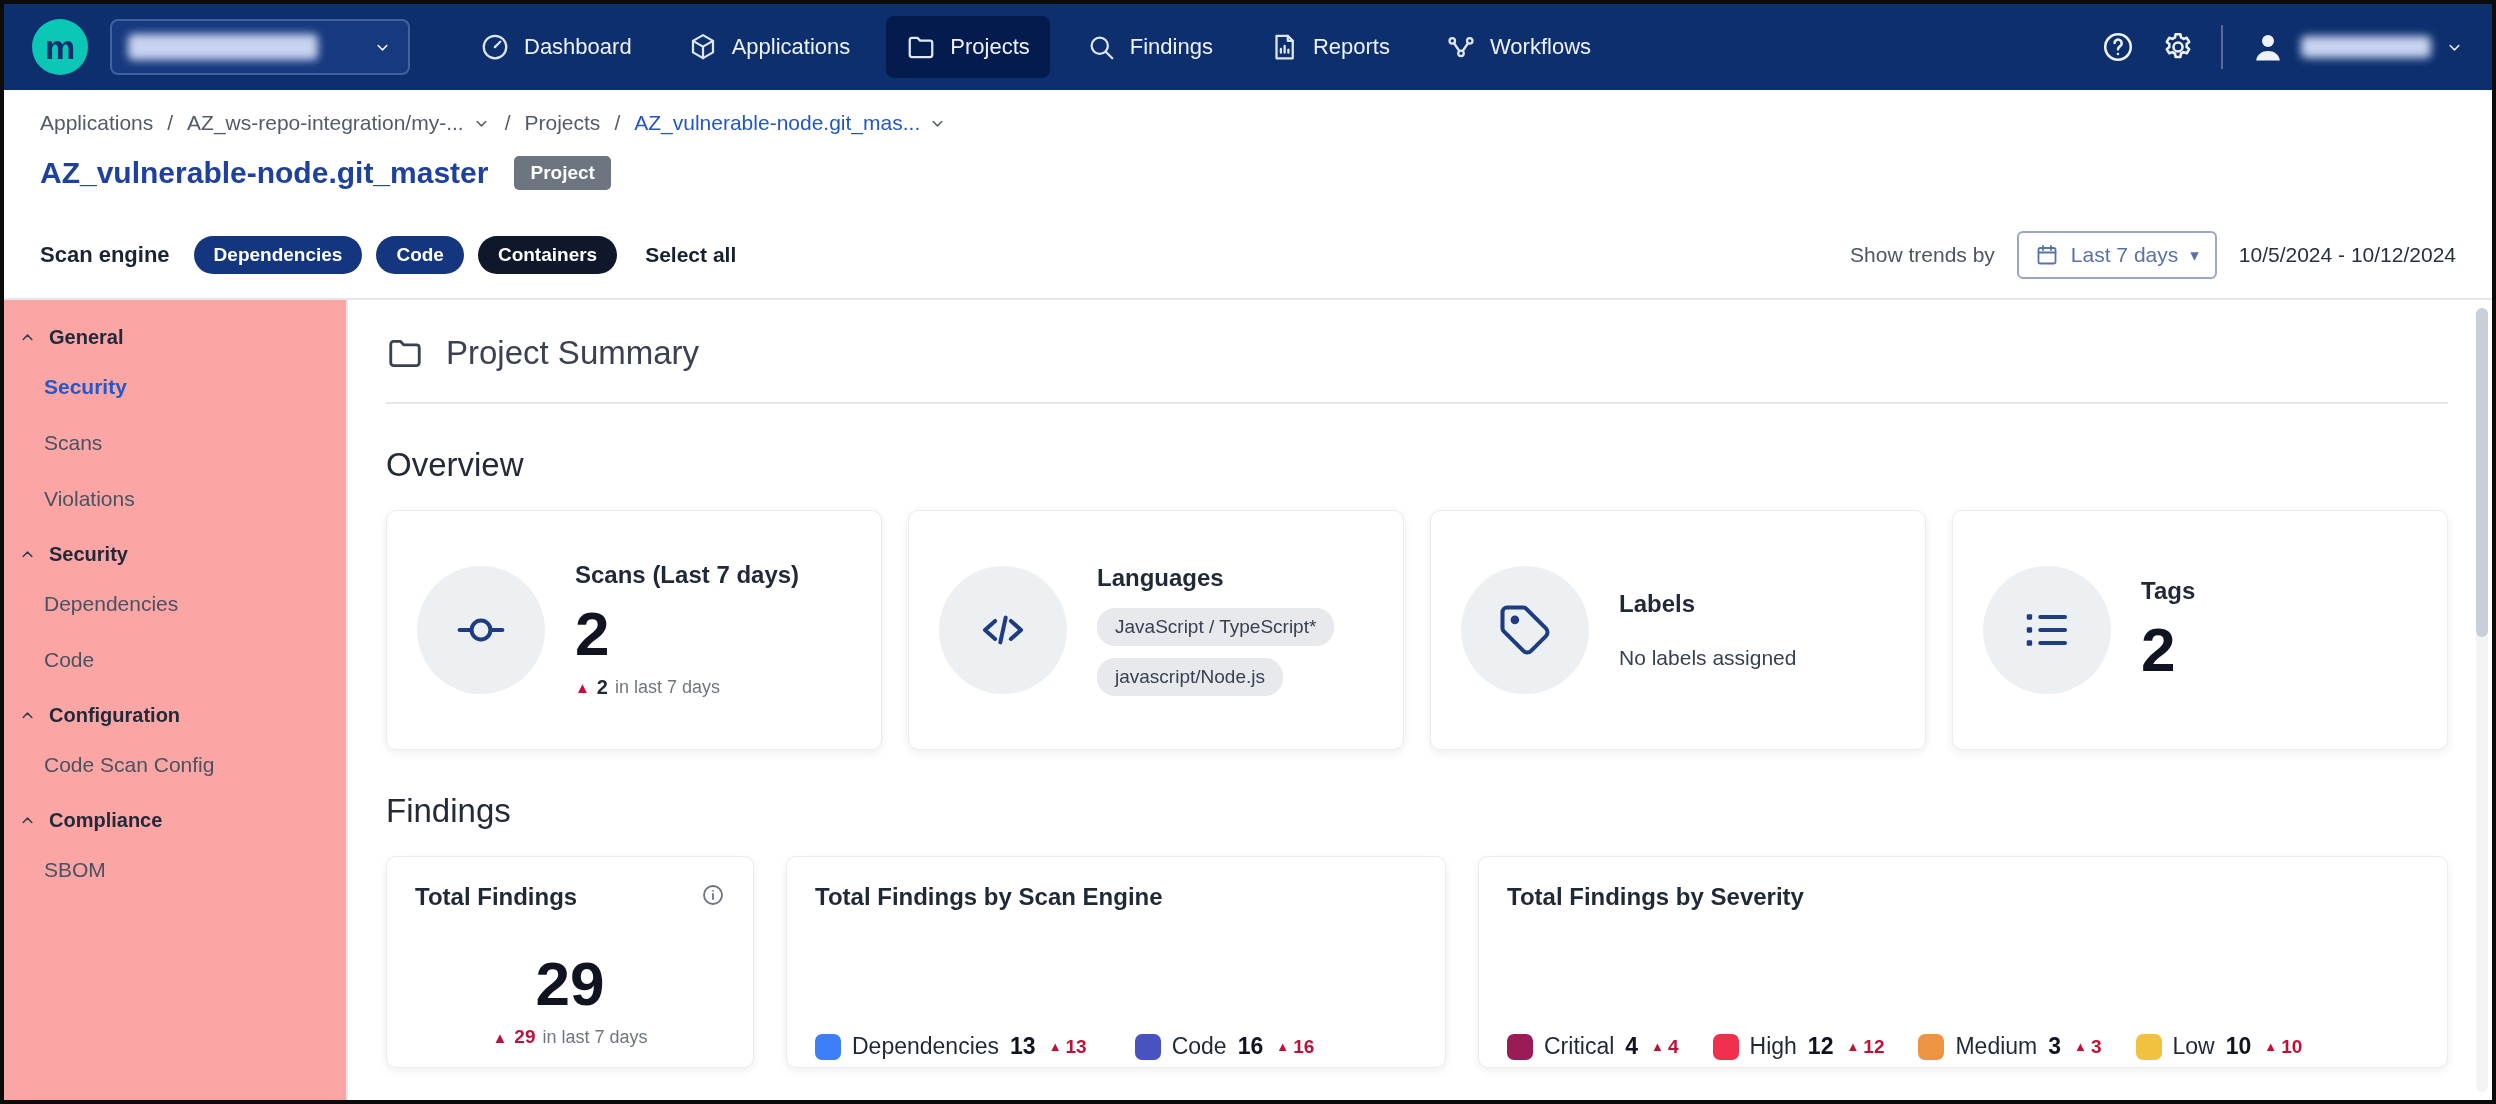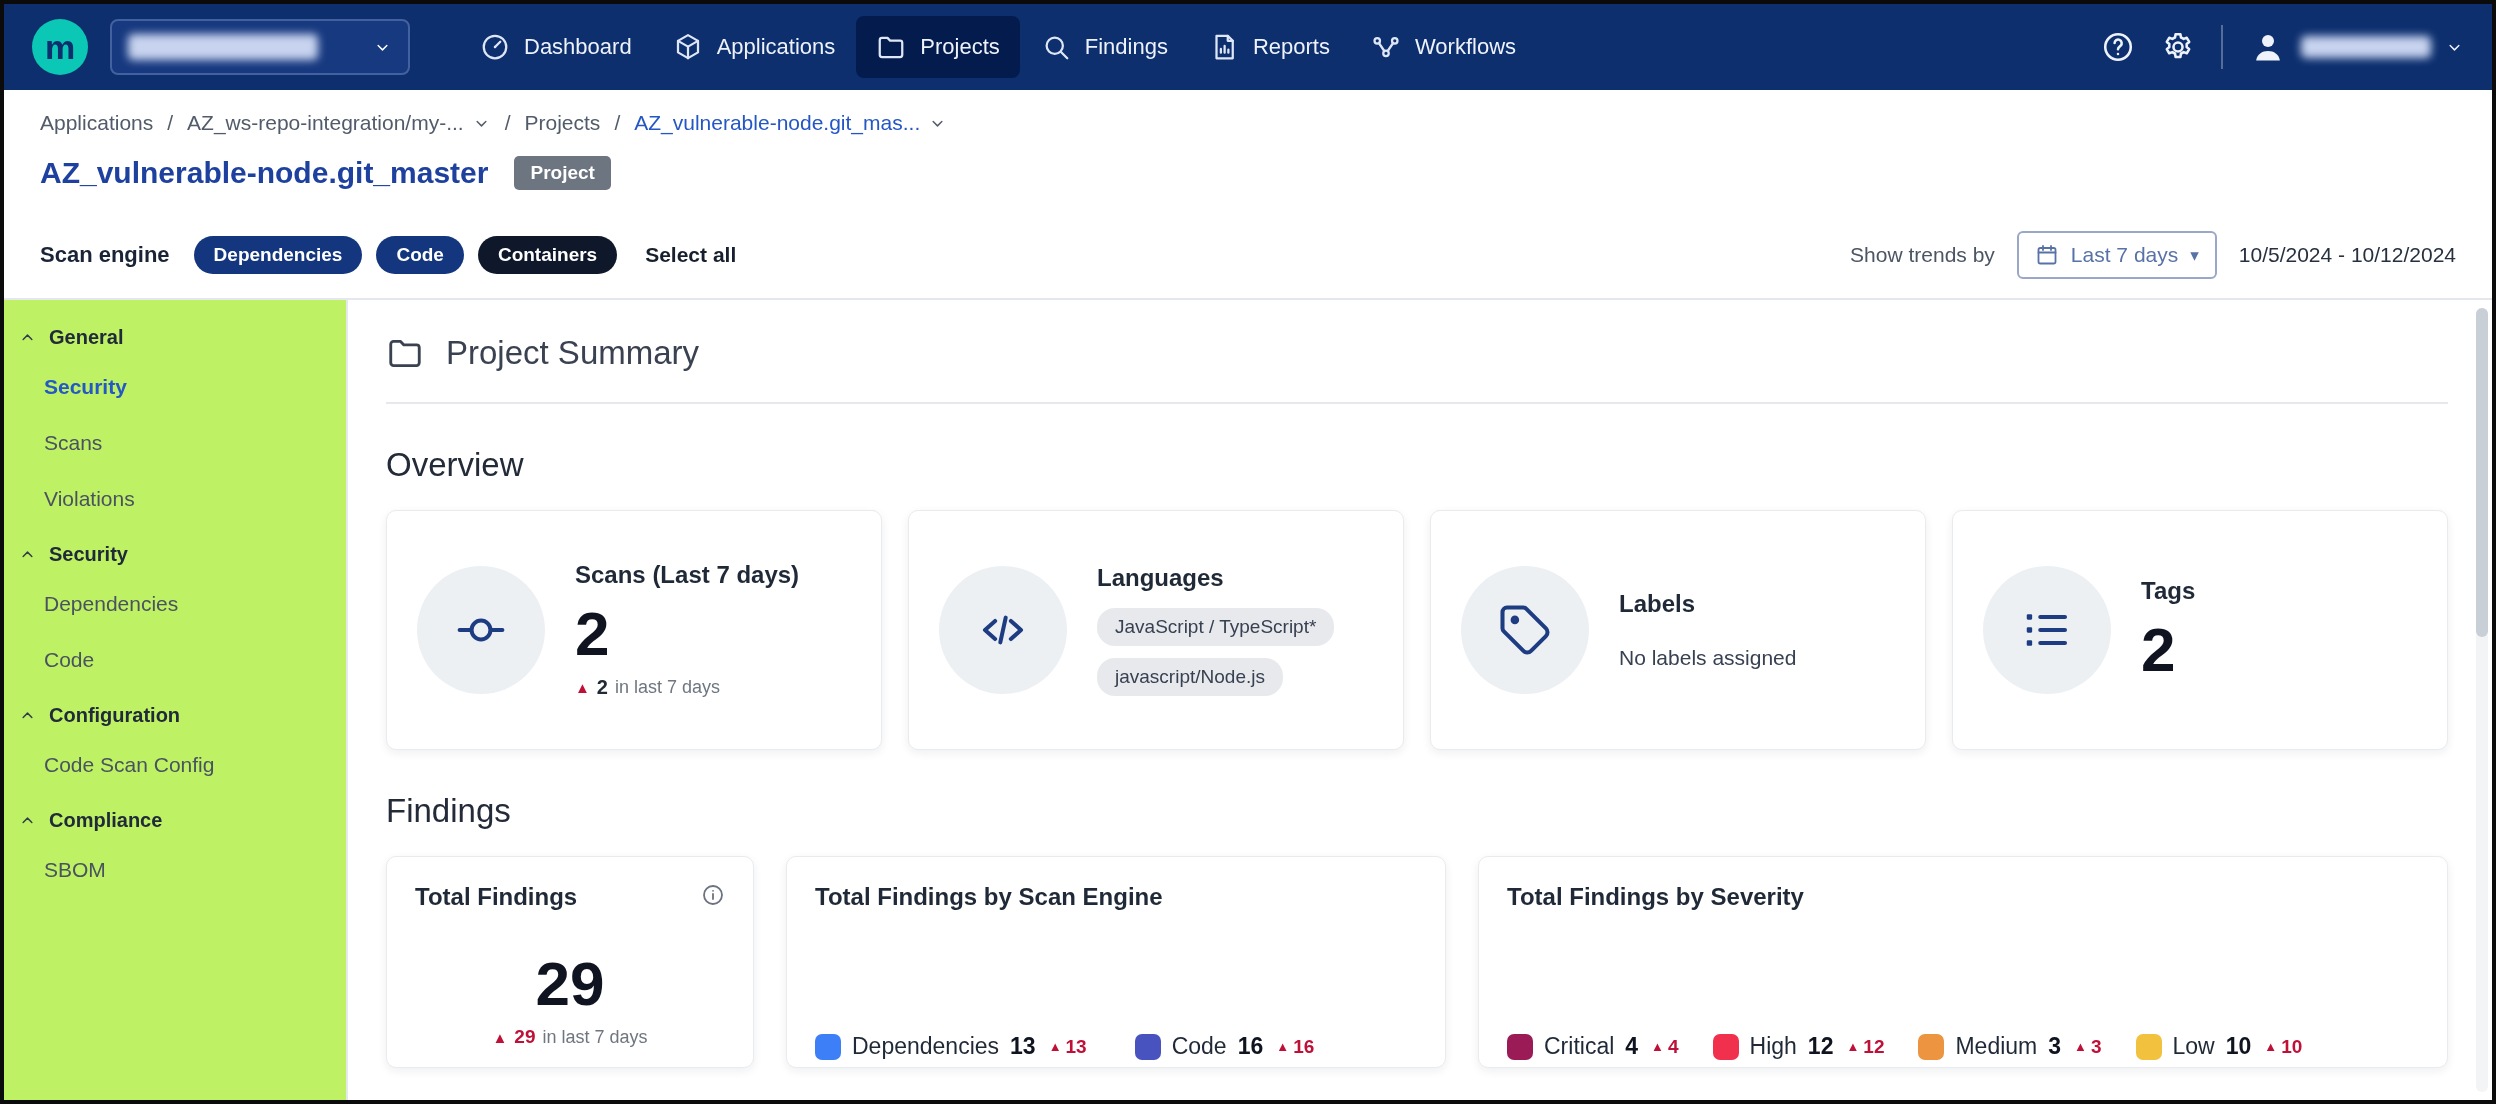--- a/index.html
+++ b/index.html
@@ -8,21 +8,21 @@
   .app { width:2496px; height:1104px; border:4px solid #0b0b0b; background:#fff; display:flex; flex-direction:column; overflow:hidden; }
 
   
   .topnav { height:86px; min-height:86px; background:#0d2f6e; display:flex; align-items:center; padding:0 28px; }
   .logo { width:56px; height:56px; border-radius:50%; background:#0bc7b5; display:flex; align-items:center; justify-content:center; cursor:pointer; flex:none; }
   .logo-m { color:#0d2f6e; font-weight:700; font-size:34px; line-height:1; }
   .org-select { margin-left:22px; width:300px; height:56px; background:#17397f; border:2px solid #44619f; border-radius:8px; display:flex; align-items:center; justify-content:space-between; padding:0 16px; cursor:pointer; }
   .redacted { background:#c7d3ef; filter:blur(4px); border-radius:5px; display:inline-block; }
   .redacted-org { width:190px; height:26px; }
   .redacted-user { width:130px; height:22px; }
-  .nav-menu { display:flex; align-items:center; margin-left:50px; gap:1px; }
+  .nav-menu { display:flex; align-items:center; margin-left:50px; gap:16px; }
   .nav-item { display:flex; align-items:center; gap:14px; color:#eef2fb; font-size:22px; padding:16px 20px; border-radius:8px; cursor:pointer; text-decoration:none; white-space:nowrap; }
   .nav-item.active { background:#041b4d; }
   .nav-item svg { color:#dfe7f7; }
   .nav-right { margin-left:auto; display:flex; align-items:center; gap:26px; }
   .icon-btn { background:none; border:none; cursor:pointer; color:#eef2fb; display:flex; align-items:center; }
   .nav-divider { width:2px; height:44px; background:rgba(255,255,255,.3); }
   .user-menu { background:none; border:none; display:flex; align-items:center; gap:14px; cursor:pointer; color:#eef2fb; }
 
   svg.ic { fill:none; stroke:currentColor; stroke-width:1.8; stroke-linecap:round; stroke-linejoin:round; }
   .ic-nav { width:30px; height:30px; }
@@ -55,21 +55,21 @@
   .scan-right { display:flex; align-items:center; gap:22px; }
   .trends-label { font-size:21px; color:#4b5563; }
   .trend-select { display:flex; align-items:center; gap:12px; background:#fff; border:2px solid #9aa7c6; border-radius:6px; padding:10px 16px; font-size:21px; color:#5872a8; cursor:pointer; }
   .trend-select svg { color:#5872a8; }
   .caret { font-size:17px; color:#5872a8; }
   .date-range { font-size:21px; font-weight:500; color:#26303f; }
 
   
   .content { flex:1; display:flex; border-top:2px solid #e4e7eb; position:relative; overflow:hidden; }
 
-  .sidebar { width:344px; min-width:344px; border-right:2px solid #e4e7eb; padding-top:10px; background:#bef264; }
+  .sidebar { width:344px; min-width:344px; border-right:2px solid #e4e7eb; padding-top:10px; background:#fca5a5; }
   .side-header { display:flex; align-items:center; gap:12px; padding:16px 16px 10px 14px; cursor:pointer; }
   .side-header svg { color:#333c4c; }
   .side-header span { font-size:20px; font-weight:700; color:#212a38; }
   .side-item { display:block; padding:16px 16px 16px 40px; font-size:21px; color:#4a5260; cursor:pointer; text-decoration:none; }
   .side-item.active { color:#2458c6; font-weight:700; }
 
   .main { flex:1; padding:0 44px 0 38px; overflow:hidden; }
   .main-header { margin-top:34px; display:flex; align-items:center; gap:22px; font-size:33px; color:#3a4150; }
   .main-header svg { color:#3a4150; }
   .rule { border-bottom:2px solid #e6e8ec; margin-top:30px; }

